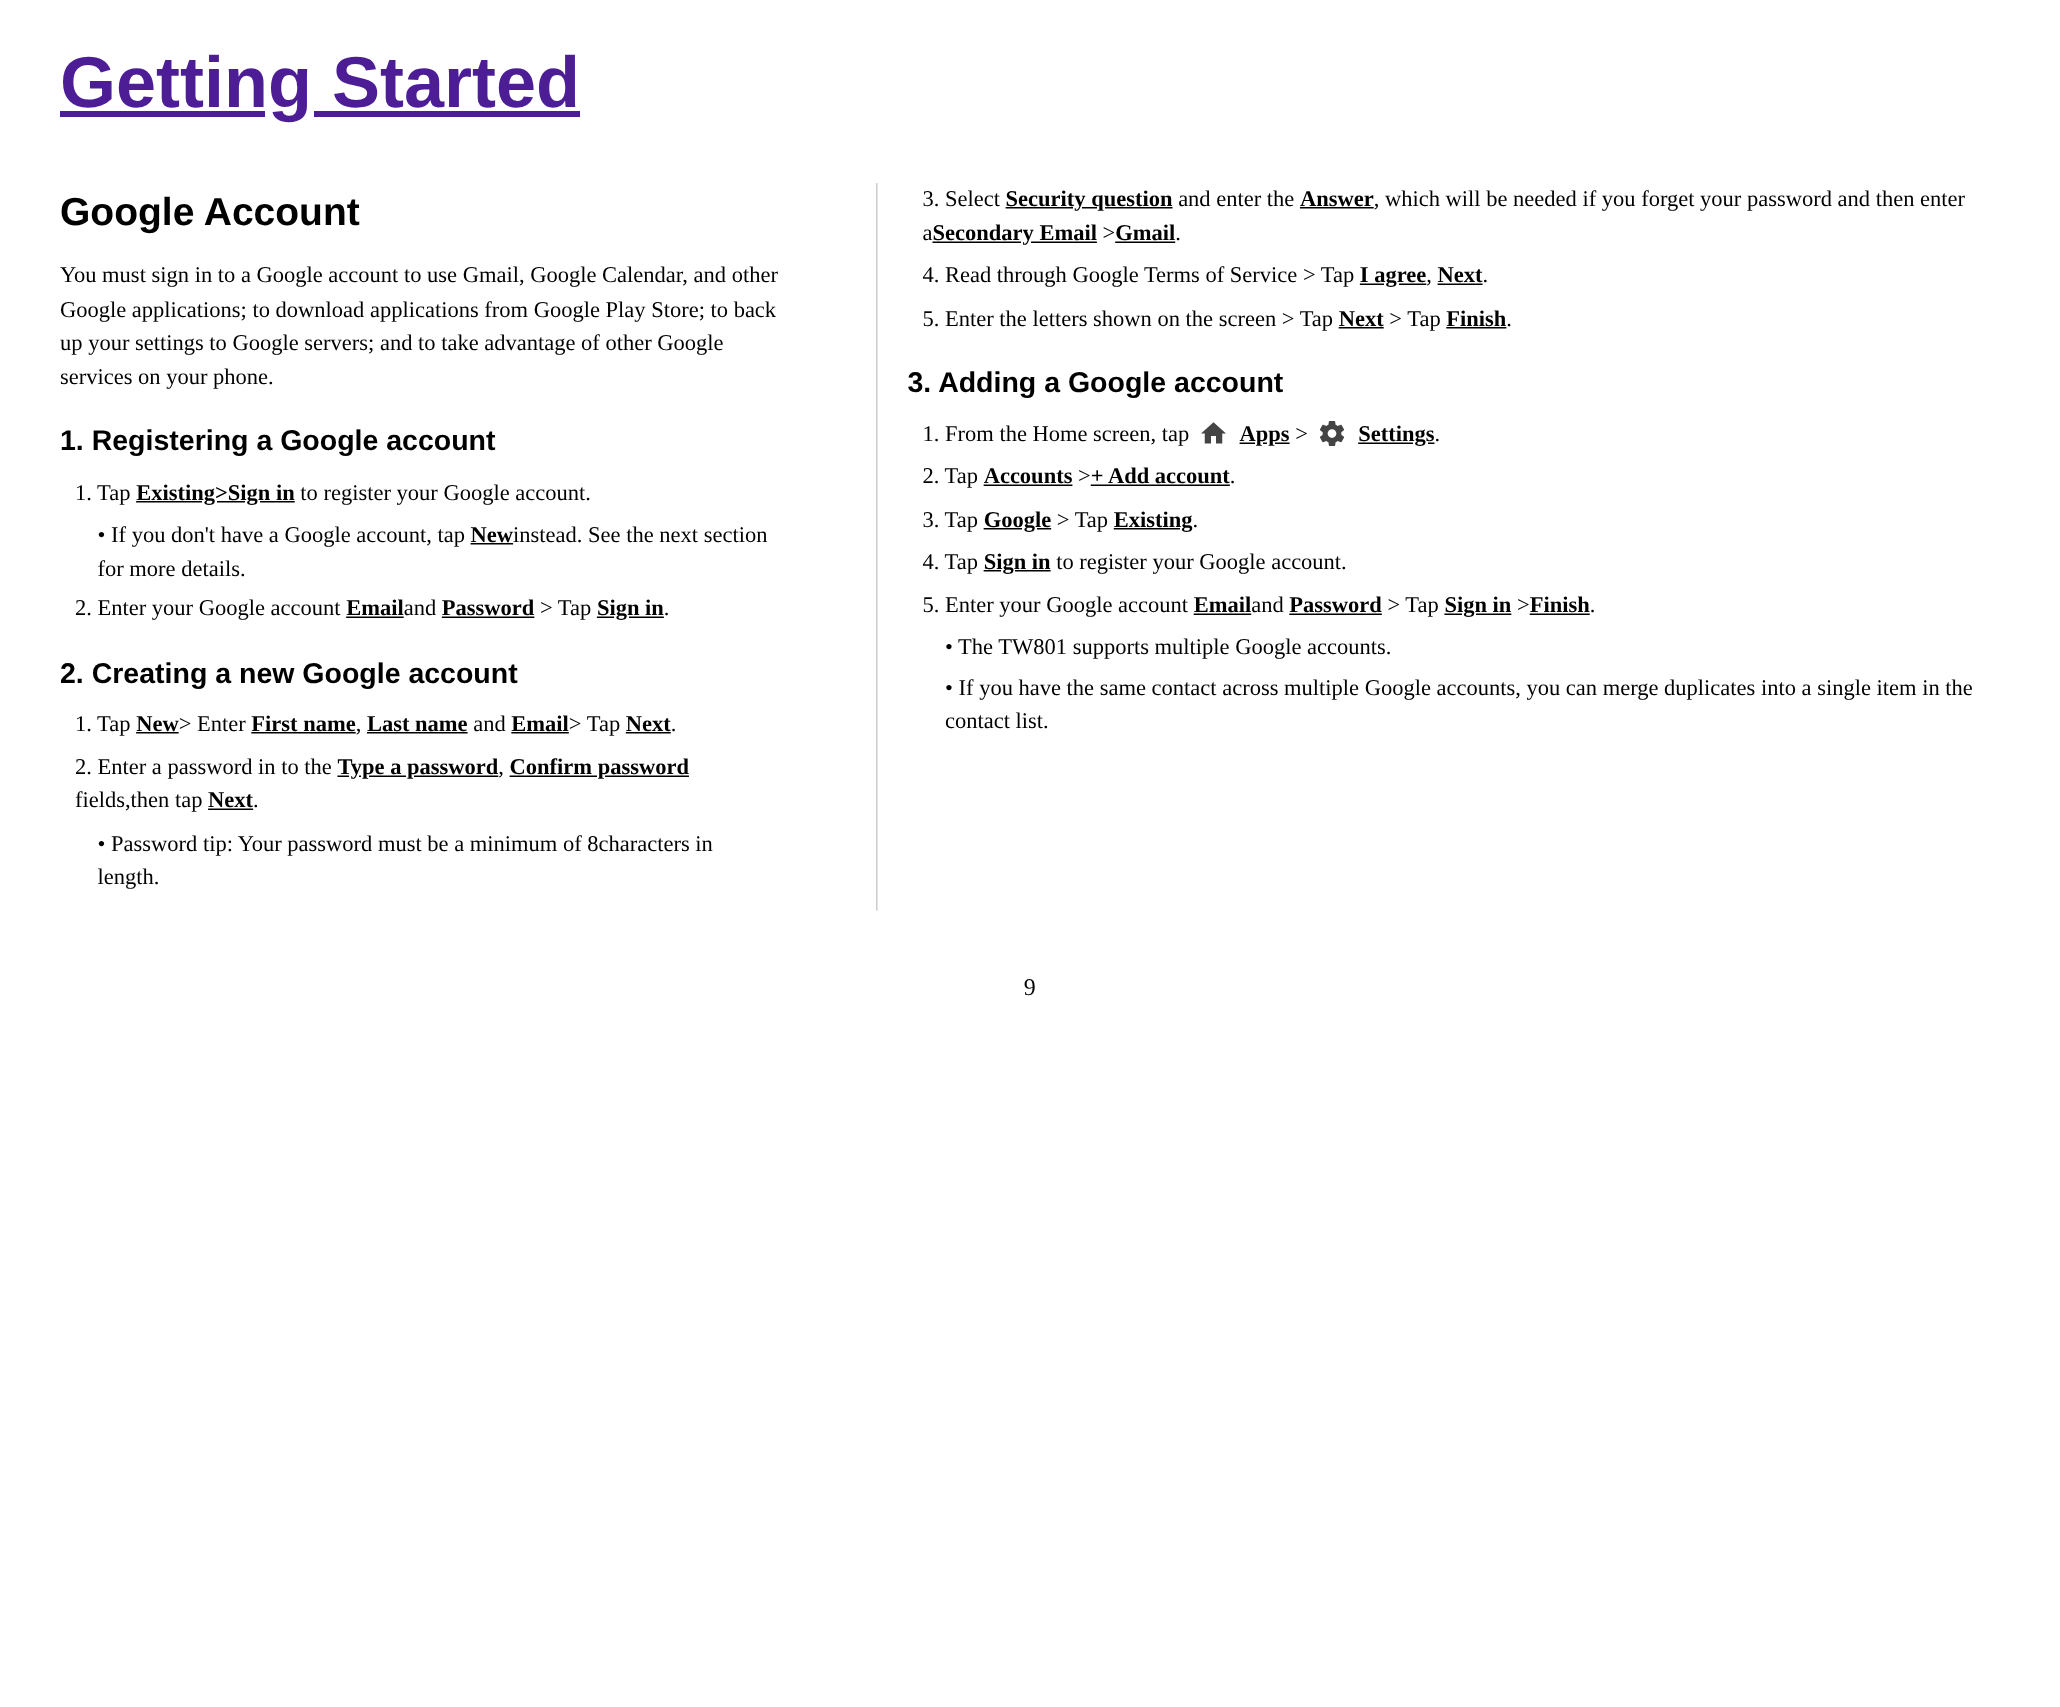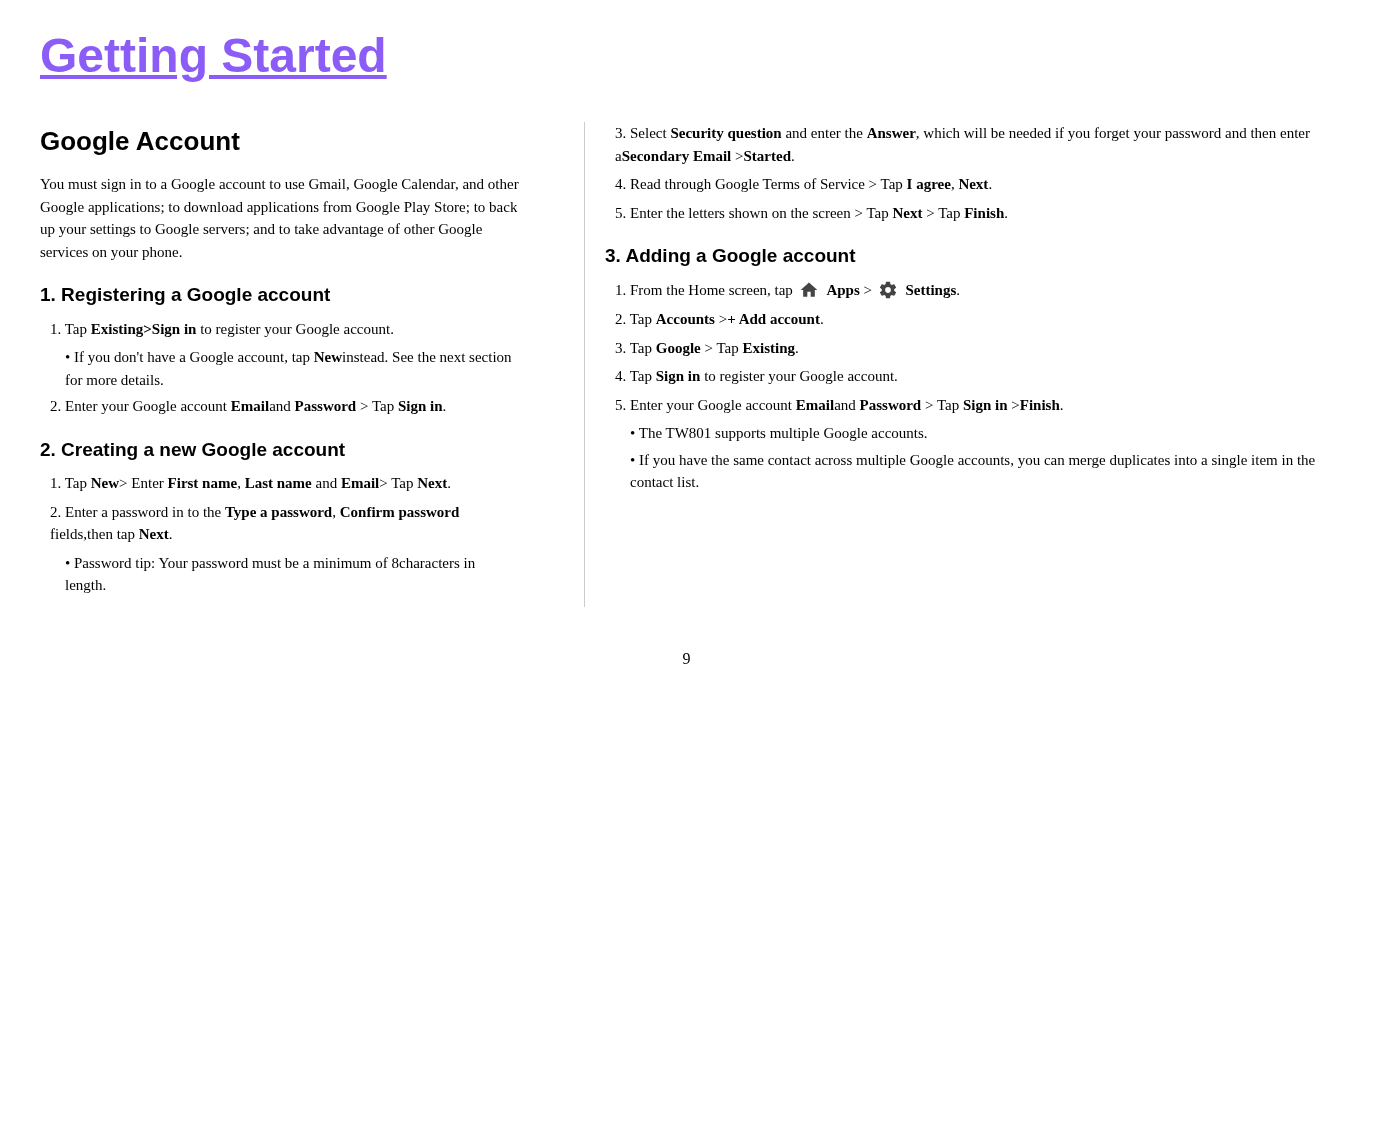--- a/index.html
+++ b/index.html
@@ -11,21 +11,21 @@
       background: #fff;
       width: 1373px;
       min-height: 1138px;
       padding: 20px 40px 40px 40px;
     }
 
     .page-title {
       font-size: 48px;
       font-weight: bold;
       text-decoration: underline;
-      color: #8b5cf6;
+      color: #4c1d95;
       margin-bottom: 30px;
       font-family: Arial, sans-serif;
     }
 
     .two-col {
       display: flex;
       gap: 64px;
     }
 
     .left-col {
@@ -80,20 +80,21 @@
     .bullet-list li {
       margin-bottom: 4px;
     }
 
     .bullet-list li::before {
       content: "• ";
     }
 
     b {
       font-weight: bold;
+      text-decoration: underline;
     }
 
     .page-number {
       text-align: center;
       margin-top: 40px;
       font-size: 16px;
     }
 
     .inline-icon {
       display: inline-block;
@@ -144,21 +145,21 @@
           <li>Password tip: Your password must be a minimum of 8characters in length.</li>
         </ul>
       </div>
     </div>
   </div>
 
   <div class="right-col">
 
     <div class="content-block">
       <p>
-        3. Select <b>Security question</b> and enter the <b>Answer</b>, which will be needed if you forget your password and then enter a<b>Secondary Email</b> &gt;<b>Started</b>.
+        3. Select <b>Security question</b> and enter the <b>Answer</b>, which will be needed if you forget your password and then enter a<b>Secondary Email</b> &gt;<b>Gmail</b>.
       </p>
       <p>
         4. Read through Google Terms of Service &gt; Tap <b>I agree</b>, <b>Next</b>.
       </p>
       <p>
         5. Enter the letters shown on the screen &gt; Tap <b>Next</b> &gt; Tap <b>Finish</b>.
       </p>
     </div>
 
     <div class="numbered-section">

